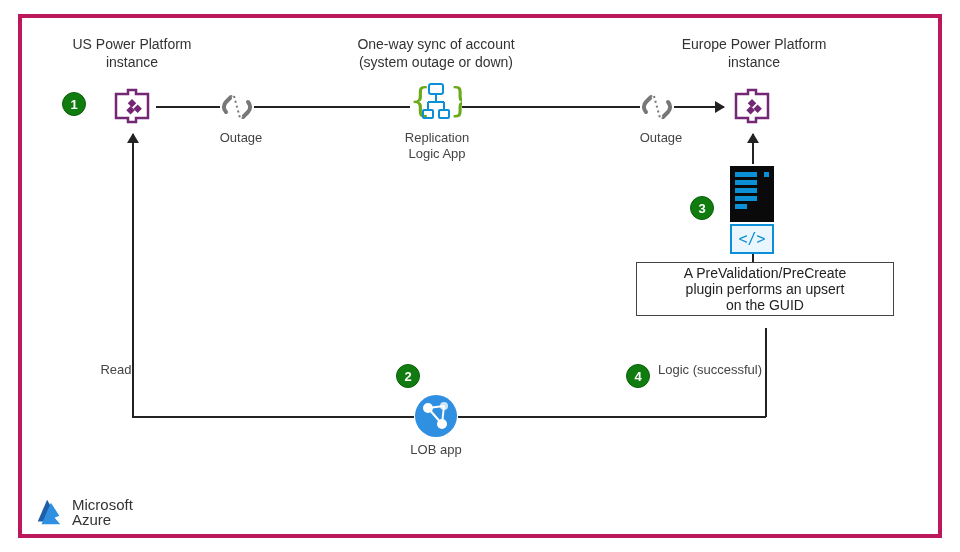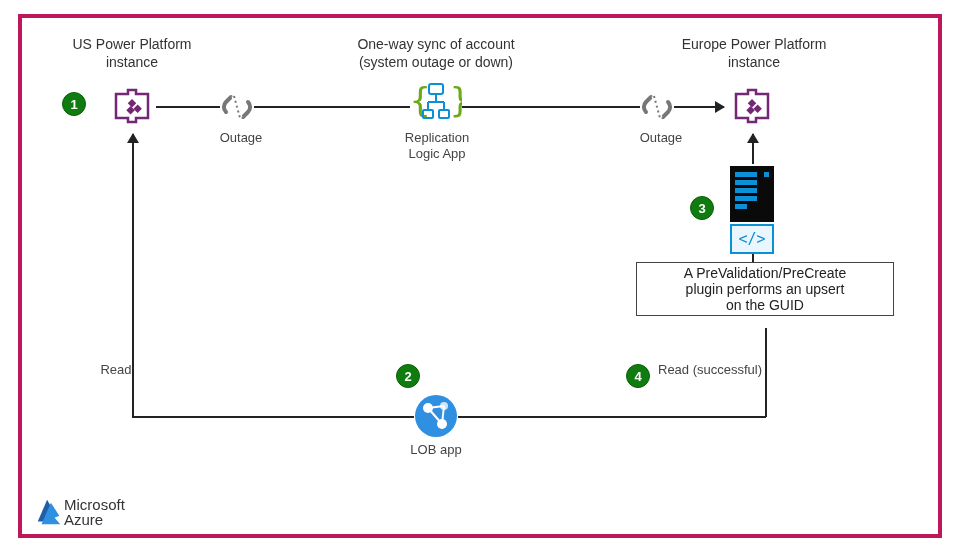--- a/index.html
+++ b/index.html
@@ -132,20 +132,21 @@
     border-right: 6px solid transparent;
   }
 
   
   .azure-logo {
     position: absolute;
     left: 12px;
     bottom: 6px;
     display: flex;
     align-items: center;
+    gap: 8px;
     color: #333;
     font-size: 15px;
   }
   .azure-logo svg { width: 30px; height: 30px; }
   .azure-text { line-height: 1.05; }
 </style>
 </head>
 <body>
 
 <div class="frame">
@@ -257,21 +258,21 @@
     </svg>
   </div>
   <div class="label small-label" style="left:374px; top:424px; width:80px;">LOB app</div>
 
   <div class="line hline" style="left:110px; top:398px; width:282px;"></div>
   <div class="line vline arrow-up" style="left:110px; top:116px; height:283px;"></div>
   <div class="label small-label" style="left:64px; top:344px; width:60px; text-align:center;">Read</div>
 
   <div class="line hline" style="left:436px; top:398px; width:308px;"></div>
   <div class="line vline" style="left:743px; top:310px; height:89px;"></div>
-  <div class="label small-label" style="left:636px; top:344px; width:160px; text-align:left;">Read (successful)</div>
+  <div class="label small-label" style="left:636px; top:344px; width:160px; text-align:left;">Logic (successful)</div>
 
   <div class="azure-logo">
     <svg viewBox="0 0 32 32">
       <path d="M14 3 L4 26 H12 L18 10 Z" fill="#1e5fa8"></path>
       <path d="M18 6 L8 29 H28 L22 22 L27 20 Z" fill="#2f8fe0"></path>
     </svg>
     <div class="azure-text">
       <div>Microsoft</div>
       <div>Azure</div>
     </div>

